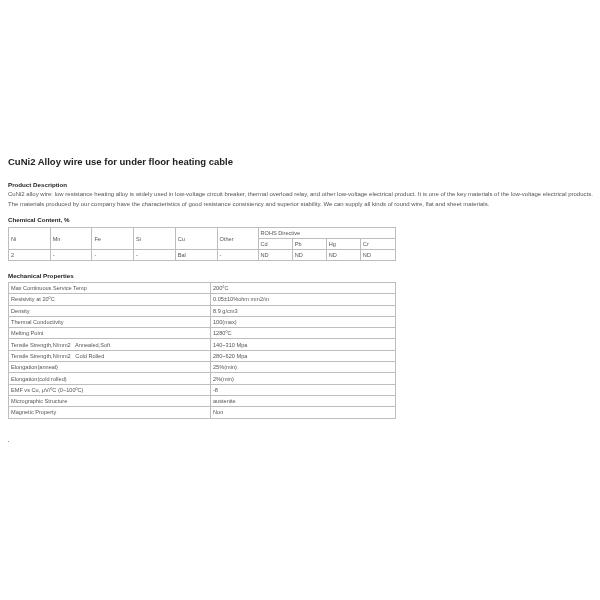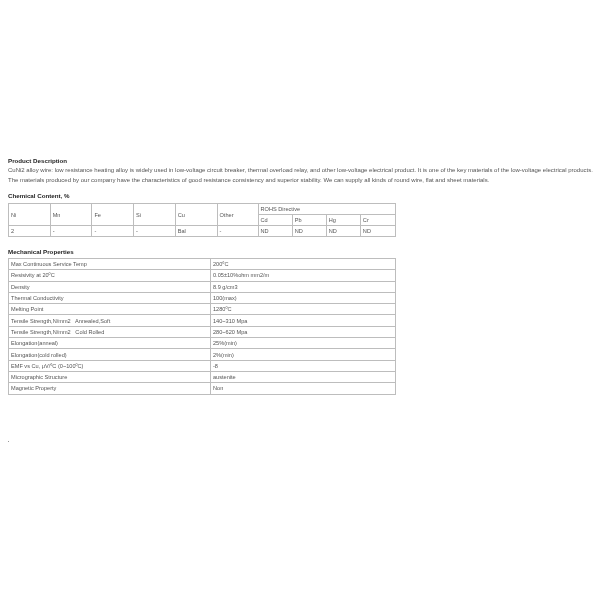--- a/index.html
+++ b/index.html
@@ -16,20 +16,21 @@
     .chem .tall { height: 20px; }
     .mech { width: 388px; margin-top: 2px; }
     .mech td { height: 10.3px; line-height: 10px; }
     .mech td.k { width: 197px; }
     .dot { position: absolute; left: 8px; top: 441px; width: 1px; height: 1px; background: #999; }
   </style>
 </head>
 <body>
 
 <div class="page">
+  <h1 class="title">CuNi2 Alloy wire use for under floor heating cable</h1>
 
   <p class="section-heading">Product Description</p>
   <p class="desc">CuNi2 alloy wire: low resistance heating alloy is widely used in low-voltage circuit breaker, thermal overload relay, and other low-voltage electrical product. It is one of the key materials of the low-voltage electrical products. The materials produced by our company have the characteristics of good resistance consistency and superior stability. We can supply all kinds of round wire, flat and sheet materials.</p>
 
   <p class="section-heading">Chemical Content, %</p>
   <table class="chem">
     <tbody>
         <tr>
       <td class="tall" rowspan="2">Ni</td>
       <td class="tall" rowspan="2">Mn</td>

